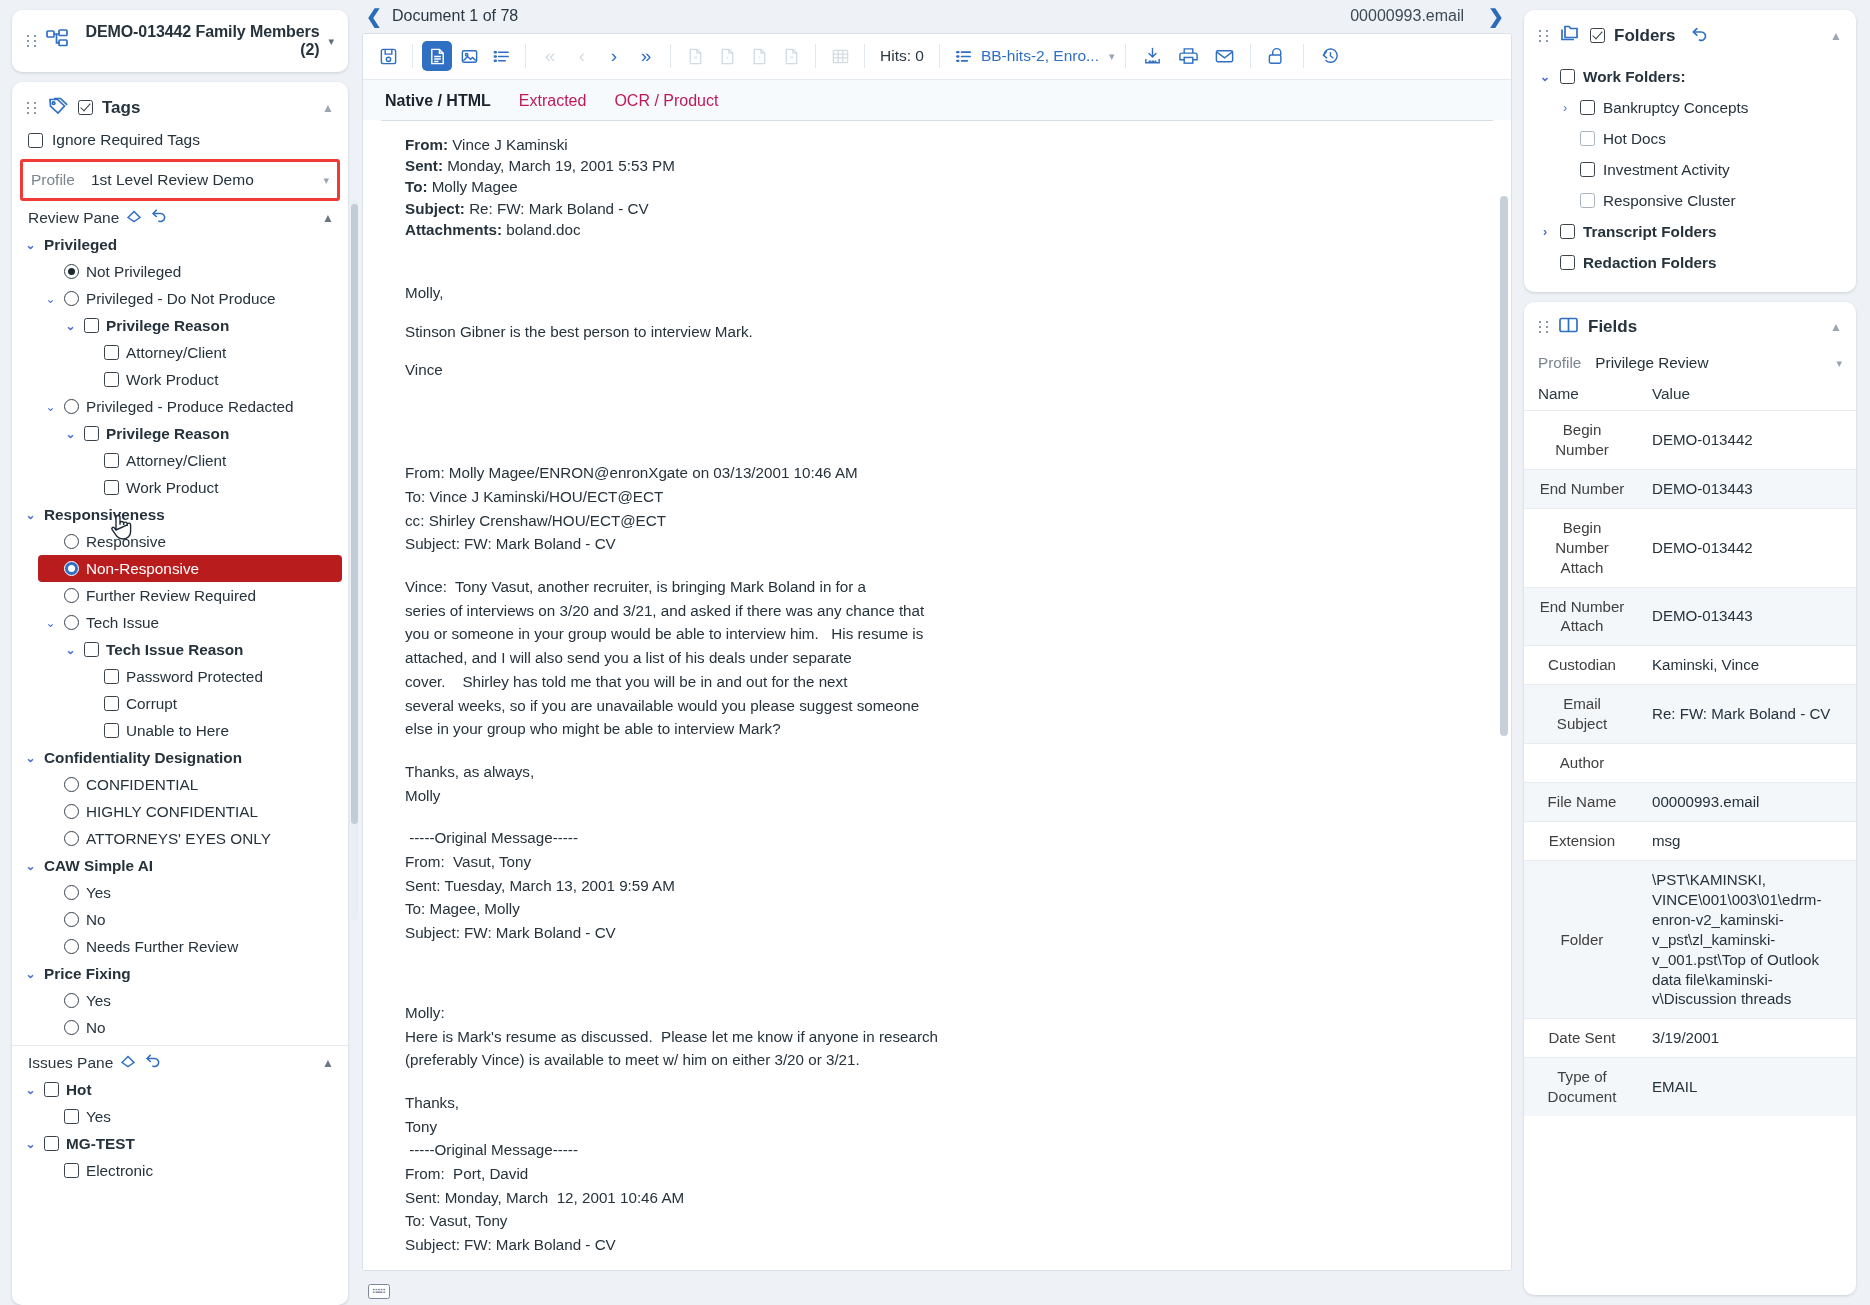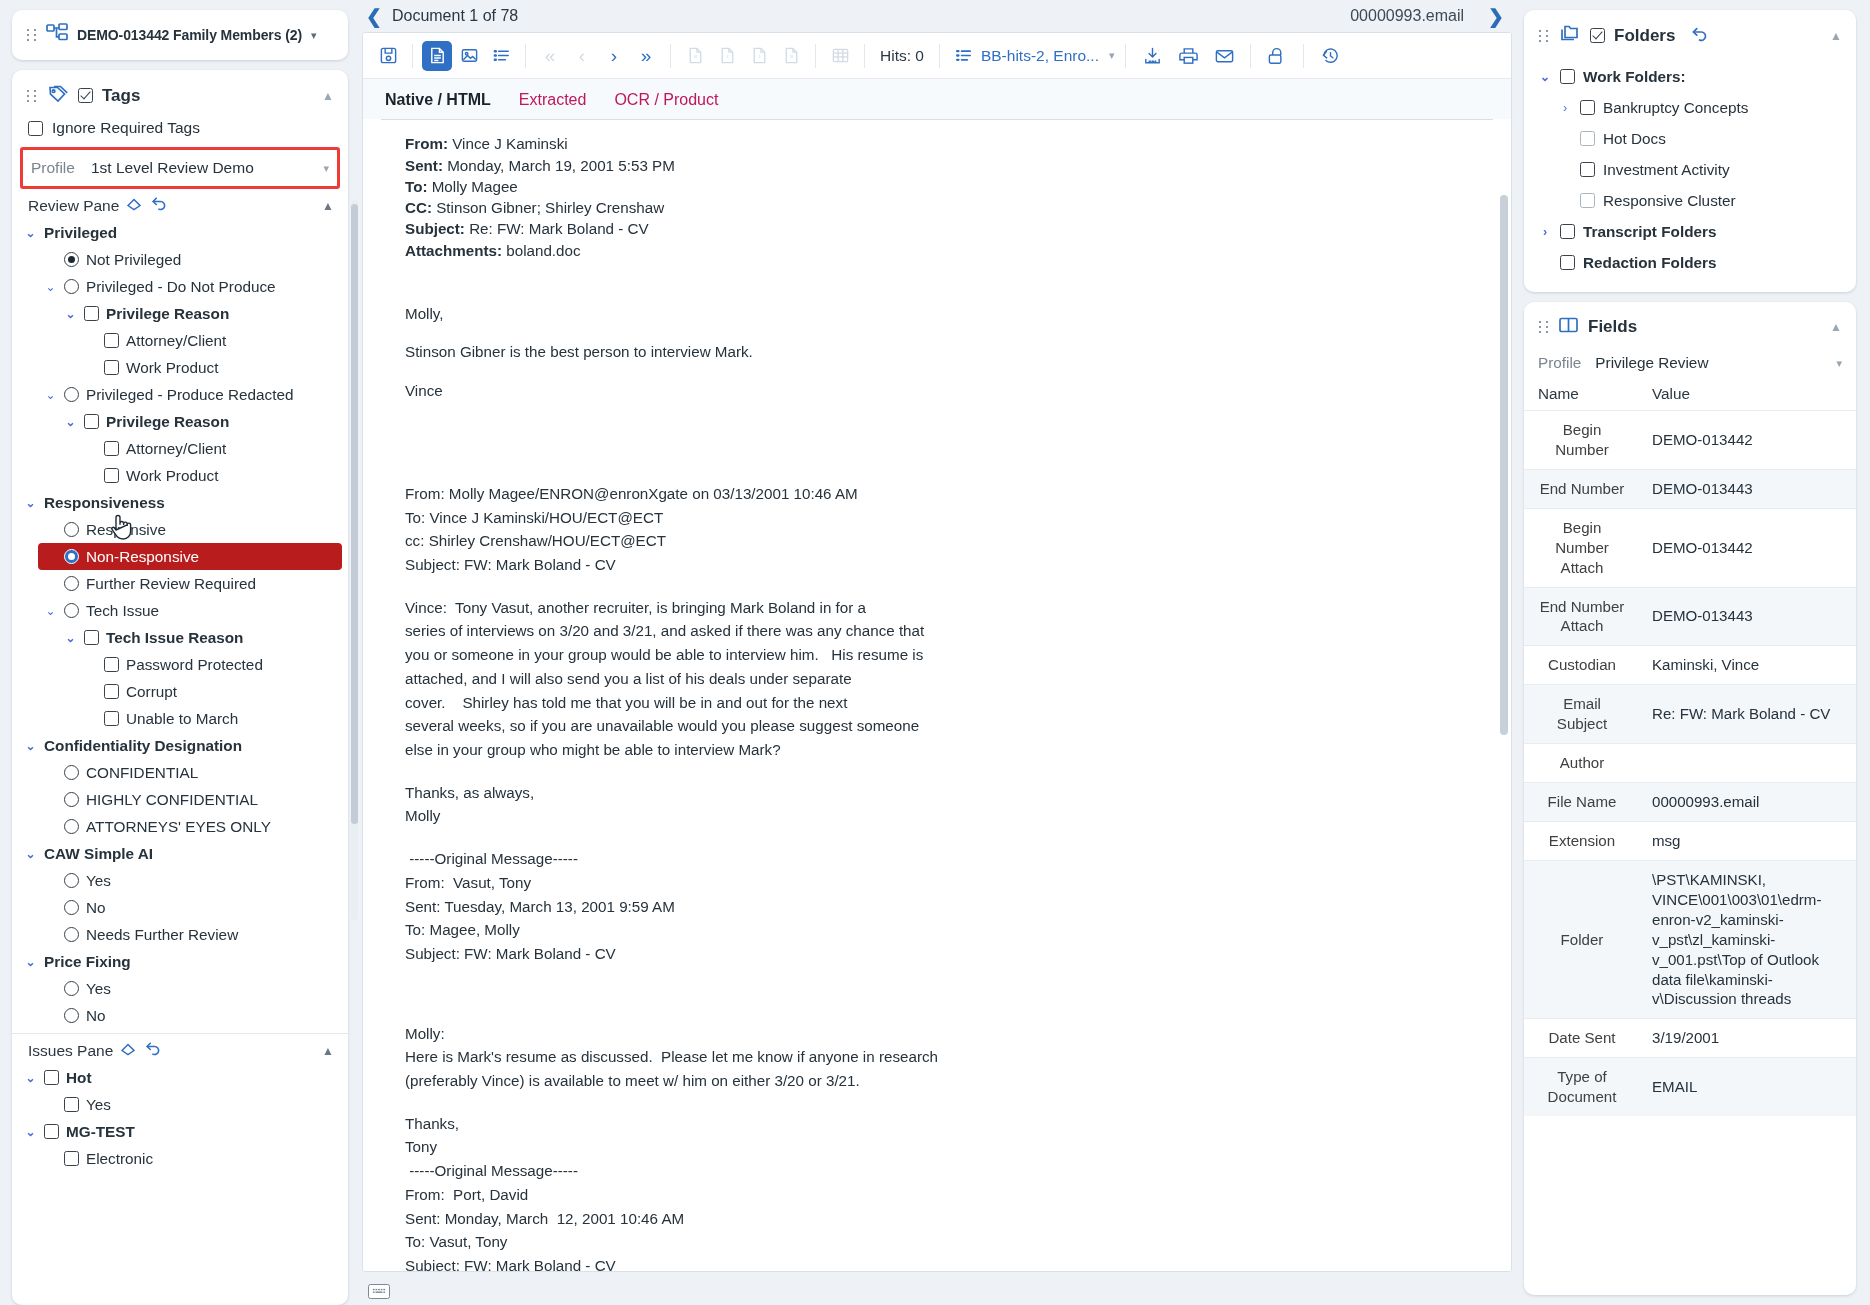--- a/index.html
+++ b/index.html
@@ -20,21 +20,21 @@
     display: flex; flex-direction: column; gap: 10px;
     overflow: hidden;
     position: relative;
   }
   .card {
     background: #fff;
     border-radius: 10px;
     box-shadow: 0 1px 3px rgba(20,40,60,.16);
   }
   .family-card { padding: 13px 14px; display: flex; align-items: center; gap: 9px; }
-  .family-title { font-weight: bold; font-size: 14px; letter-spacing: -.1px; }
+  .family-title { font-weight: bold; font-size: 16px; letter-spacing: -.1px; text-align: right; }
   .caret-sm { color: #5f6b76; font-size: 11px; line-height: 1; }
 
   .tags-card { flex: 1 1 auto; display: flex; flex-direction: column; min-height: 0; padding-bottom: 0; }
   .panel-head {
     display: flex; align-items: center; gap: 9px;
     padding: 14px 14px 10px 14px;
   }
   .panel-title { font-weight: bold; font-size: 17px; }
   .collapse-arrow { margin-left: auto; color: #9aa6b1; font-size: 12px; }
 
@@ -396,21 +396,21 @@
             <span>Password Protected</span>
           </div>
           <div class="tree-row" style="margin-left: 60px; align-items: center;">
             <span class="chev blank">⌄</span>
             <span class="cb"></span>
             <span>Corrupt</span>
           </div>
           <div class="tree-row" style="margin-left: 60px;">
             <span class="chev blank">⌄</span>
             <span class="cb"></span>
-            <span>Unable to March</span>
+            <span>Unable to Here</span>
           </div>
           <div class="tree-row bold" style="margin-left: 0px;">
             <span class="chev">⌄</span>
             <span>Confidentiality Designation</span>
           </div>
           <div class="tree-row" style="margin-left: 20px;">
             <span class="chev blank">⌄</span>
             <span class="rb"></span>
             <span>CONFIDENTIAL</span>
           </div>
@@ -689,21 +689,20 @@
           <div class="tab">Extracted</div>
           <div class="tab">OCR / Product</div>
         </div>
 
       <div class="doc-body">
         <div class="doc-inner">
           <div id="email-header">
               <div class="hdr-line"><b>From:</b><span> Vince J Kaminski</span></div>
               <div class="hdr-line"><b>Sent:</b><span> Monday, March 19, 2001 5:53 PM</span></div>
               <div class="hdr-line"><b>To:</b><span> Molly Magee</span></div>
-              <div class="hdr-line"><b>CC:</b><span> Stinson Gibner; Shirley Crenshaw</span></div>
               <div class="hdr-line"><b>Subject:</b><span> Re: FW: Mark Boland - CV</span></div>
               <div class="hdr-line"><b>Attachments:</b><span> boland.doc</span></div>
             </div>
           <div class="spacer-lg"></div>
           <div class="para">Molly,</div>
           <div class="spacer-md"></div>
           <div class="para">Stinson Gibner is the best person to interview Mark.</div>
           <div class="spacer-md"></div>
           <div class="para">Vince</div>
           <div class="spacer-lg"></div>

